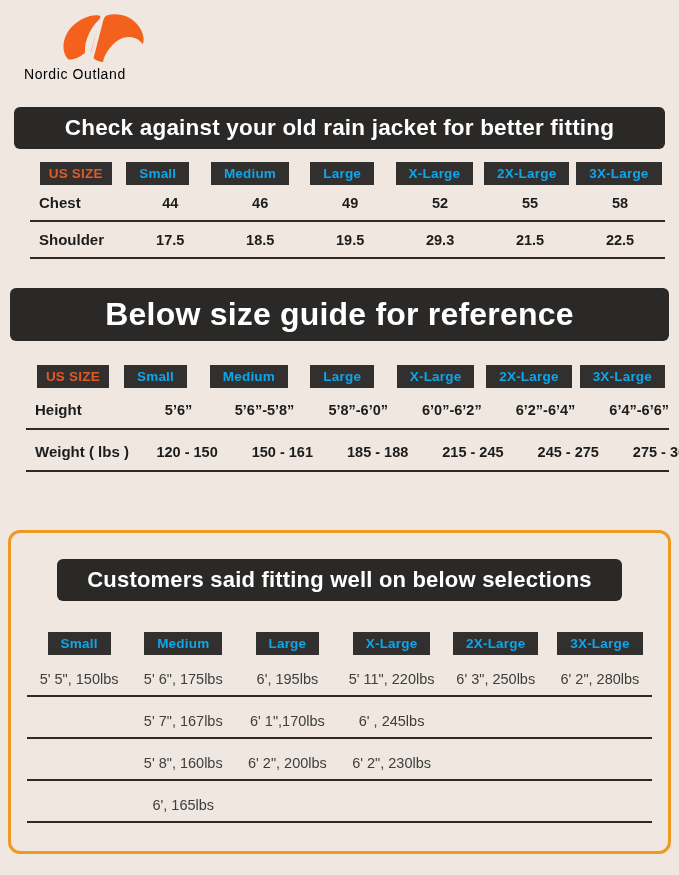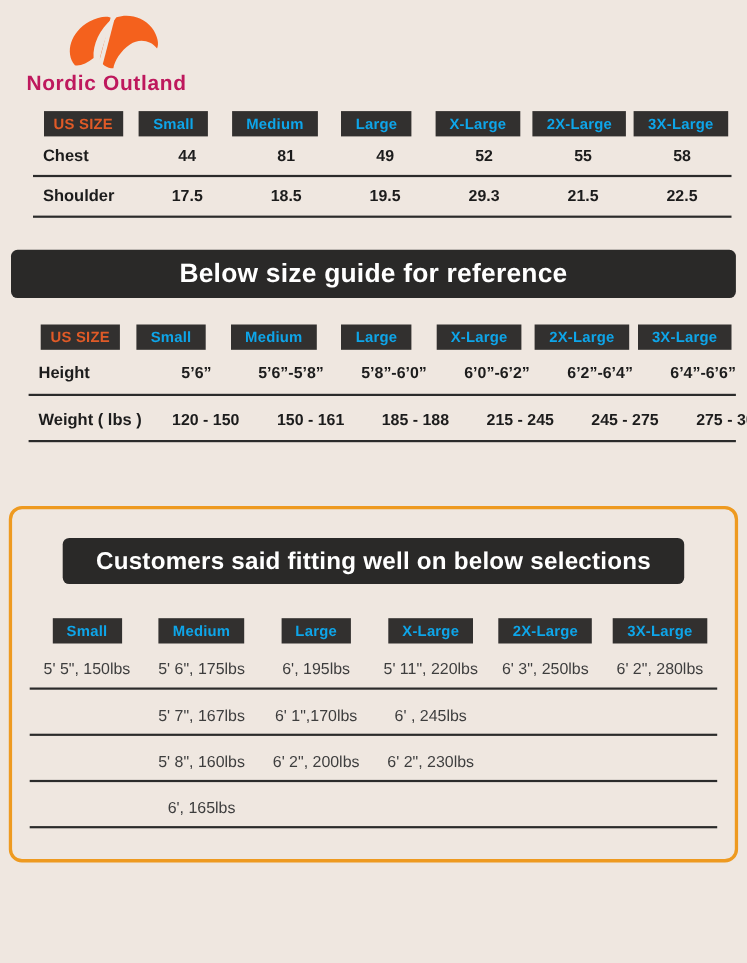--- a/index.html
+++ b/index.html
@@ -7,27 +7,27 @@
     --accent-orange:#E05A27; --logo-orange:#F4611D; --border-orange:#EE9A20;
     --line:#2B2B2B; --text-dark:#1C1C1C; --text-soft:#3E3E3E;
   }
   *{box-sizing:border-box;margin:0;padding:0;}
   html,body{background:var(--page-bg);}
   body{font-family:"Liberation Sans",sans-serif;}
   .canvas{position:relative;width:679px;height:875px;background:var(--page-bg);overflow:hidden;}
 
   .logo{margin:12px 0 0 24px;}
   .logo svg{display:block;margin-left:30px;}
-  .brand{margin-top:2px;font-size:19px;font-weight:bold;color:#be185d;letter-spacing:.6px;}
+  .brand{margin-top:2px;font-size:14px;font-weight:normal;color:#000000;letter-spacing:.6px;}
 
   .banner{background:var(--banner-bg);color:#fff;font-weight:bold;text-align:center;
           border-radius:6px;padding:8px 4px;font-size:22.5px;letter-spacing:.2px;}
   .sec1{margin:0 14px;} .sec2{margin:0 10px;}
   .sec1 .banner{margin-top:25px;}
-  .sec2 .banner{margin-top:29px;font-size:24px;}
+  .sec2 .banner{margin-top:29px;font-size:32px;}
 
   .grid7{display:grid;grid-template-columns:15% repeat(6,1fr);align-items:center;}
   .grid6{display:grid;grid-template-columns:repeat(6,1fr);align-items:center;}
 
   .badges{margin-top:13px;}
   .sec2 .badges{margin-top:24px;}
   .bcell{text-align:center;}
   .bcell.first{text-align:right;padding-left:6px;}
   .badge{display:inline-block;background:var(--badge-bg);color:#0ea5e9;font-weight:bold;
          font-size:13.5px;padding:4px 13px;letter-spacing:.2px;white-space:nowrap;}
@@ -53,35 +53,36 @@
   <div class="logo">
     <svg width="100" height="52" viewBox="0 0 100 55" aria-hidden="true">
       <path d="M12 50 C 2 38 8 18 26 8 C 35 3 44 2 48 5 C 36 15 29 30 30 43 C 24 48 17 51 12 50 Z" fill="#F4611D"></path>
       <path d="M52 4 C 64 0 78 4 86 14 C 92 22 93 30 91 34 C 85 26 74 24 65 30 C 56 36 50 46 49 53 C 43 53 37 49 36 44 C 39 30 45 12 52 4 Z" fill="#F4611D"></path>
       <path d="M49 2 L 36 52" stroke="#EFE7E0" stroke-width="4" fill="none"></path>
     </svg>
     <div class="brand">Nordic Outland</div>
   </div>
 
   <div class="sec1">
+    <div class="banner">Check against your old rain jacket for better fitting</div>
 
     <div class="grid7 badges">
       <div class="bcell first"><span class="badge us">US SIZE</span></div>
       <div class="bcell"><span class="badge">Small</span></div>
       <div class="bcell"><span class="badge">Medium</span></div>
       <div class="bcell"><span class="badge">Large</span></div>
       <div class="bcell"><span class="badge">X-Large</span></div>
       <div class="bcell"><span class="badge">2X-Large</span></div>
       <div class="bcell"><span class="badge">3X-Large</span></div>
     </div>
 
     <div class="grid7 trow">
       <div class="lbl">Chest</div>
       <div class="val">44</div>
-      <div class="val">81</div>
+      <div class="val">46</div>
       <div class="val">49</div>
       <div class="val">52</div>
       <div class="val">55</div>
       <div class="val">58</div>
     </div>
 
     <div class="grid7 trow">
       <div class="lbl">Shoulder</div>
       <div class="val">17.5</div>
       <div class="val">18.5</div>

